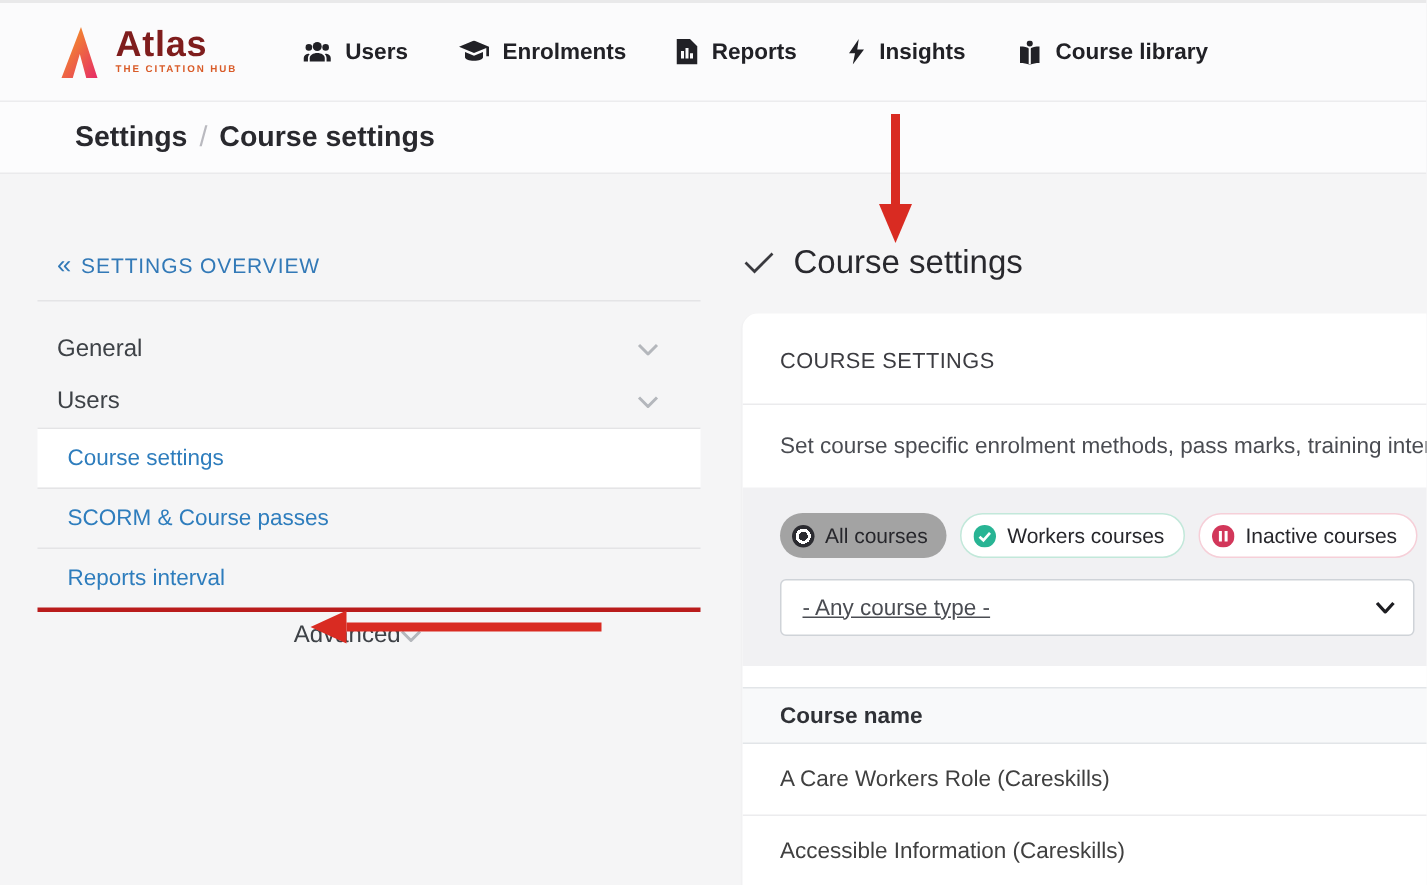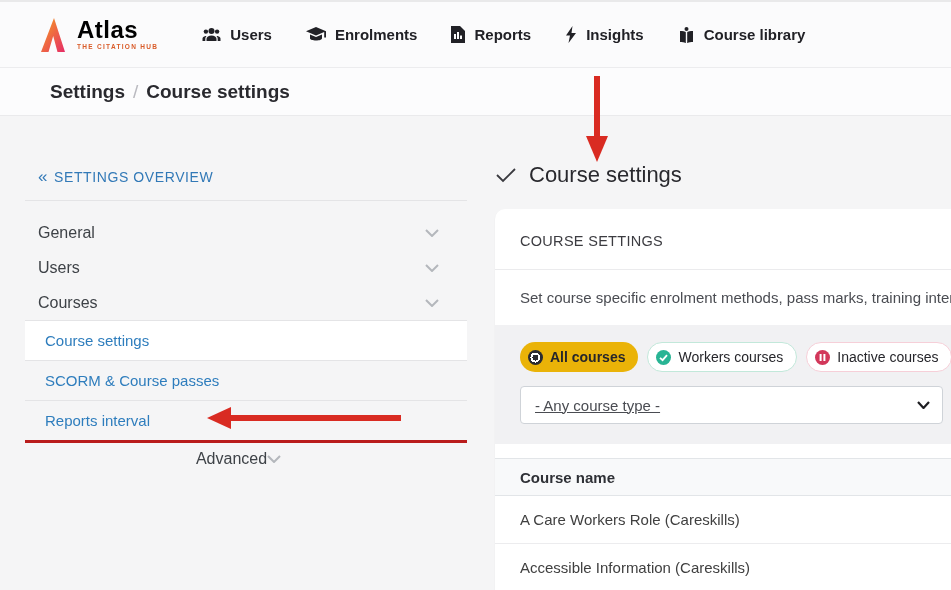--- a/index.html
+++ b/index.html
@@ -14,21 +14,21 @@
   
   .topnav {
     height:68px; background:#fbfbfc;
     border-top:2px solid #e9e9ea;
     border-bottom:1px solid #ececee;
     display:flex; align-items:center;
     padding:0 38px;
   }
   .logo { display:flex; align-items:center; gap:9px; cursor:pointer; margin-right:44px; }
   .logo-text { display:flex; flex-direction:column; line-height:1; }
-  .logo-name { font-size:24px; font-weight:700; color:#000000; letter-spacing:.5px; }
+  .logo-name { font-size:24px; font-weight:700; color:#7f1d1d; letter-spacing:.5px; }
   .logo-tagline { font-size:6.5px; font-weight:700; color:#d95b28; letter-spacing:1.3px; margin-top:2px; }
   .nav-items { display:flex; align-items:center; gap:34px; }
   .nav-item { display:flex; align-items:center; gap:9px; cursor:pointer; }
   .nav-item svg { display:block; }
   .nav-label { font-size:15px; font-weight:600; color:#212126; }
 
   
   .breadcrumb-bar {
     height:48px; background:#fcfcfd;
     border-bottom:1px solid #eaeaec;
@@ -78,21 +78,21 @@
     padding:24px 25px 20px 25px; border-bottom:1px solid #ebebed;
     font-size:14.5px; color:#3c3c41; letter-spacing:.3px;
   }
   .card-desc { padding:19px 25px; font-size:15px; color:#4a4c52; white-space:nowrap; }
   .filter-strip { background:#f1f1f3; padding:17px 25px 20px 25px; }
   .pill-row { display:flex; gap:9px; }
   .pill {
     height:30px; border-radius:15px; display:flex; align-items:center; gap:7px;
     padding:0 13px 0 8px; font-size:14px; color:#26262b; cursor:pointer; background:#ffffff;
   }
-  .pill-all { background:#eab308;font-weight:bold; }
+  .pill-all { background:#a3a3a3; }
   .pill-active { border:1px solid #c2e8da; }
   .pill-inactive { border:1px solid #f6cfd8; }
   .record-dot {
     width:15px; height:15px; border-radius:50%; flex:none;
     background:radial-gradient(circle, #2b2b30 0 3px, #ffffff 3px 5px, #2b2b30 5px 8px);
   }
   .select-box {
     margin-top:14px; height:38px; background:#ffffff;
     border:1px solid #cfd3d8; border-radius:4px;
     display:flex; align-items:center; justify-content:space-between;
@@ -199,26 +199,20 @@
 
       <div class="group-list">
         <div class="group-row">
           <span class="group-label">General</span>
           <svg width="14" height="8" viewBox="0 0 14 8">
               <polyline points="1,1 7,7 13,1" fill="none" stroke="#b4b7bc" stroke-width="2"></polyline>
             </svg>
         </div>
         <div class="group-row">
           <span class="group-label">Users</span>
-          <svg width="14" height="8" viewBox="0 0 14 8">
-              <polyline points="1,1 7,7 13,1" fill="none" stroke="#b4b7bc" stroke-width="2"></polyline>
-            </svg>
-        </div>
-        <div class="group-row">
-          <span class="group-label">Courses</span>
           <svg width="14" height="8" viewBox="0 0 14 8">
               <polyline points="1,1 7,7 13,1" fill="none" stroke="#b4b7bc" stroke-width="2"></polyline>
             </svg>
         </div>
       </div>
 
       <div class="sub-list">
         <div class="sub-row active">
           <span>Course settings</span>
         </div>

